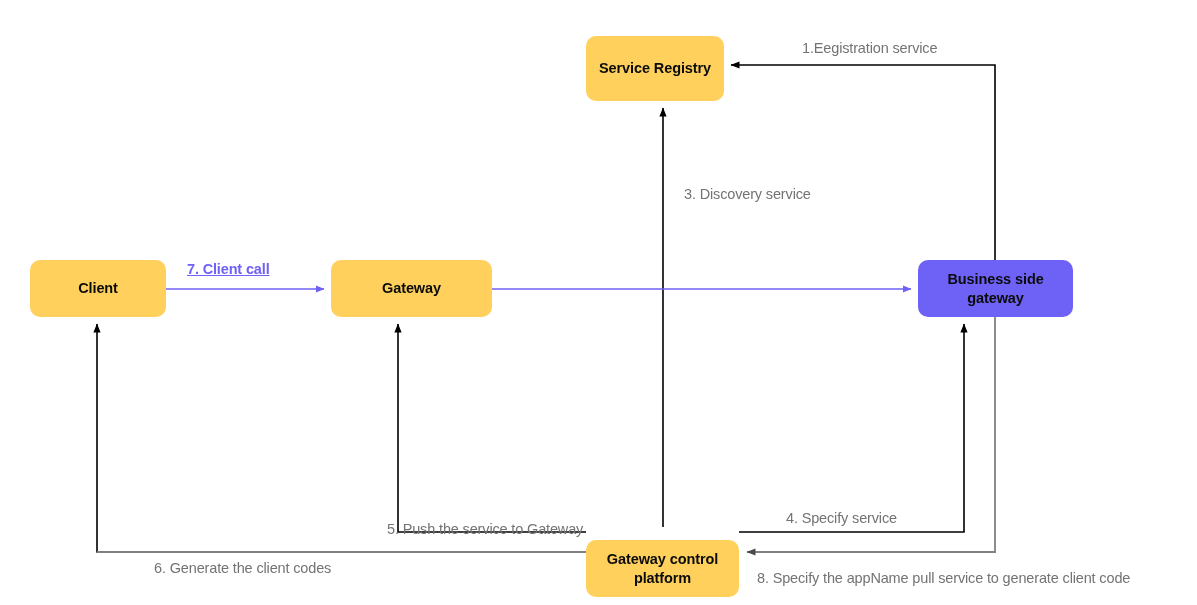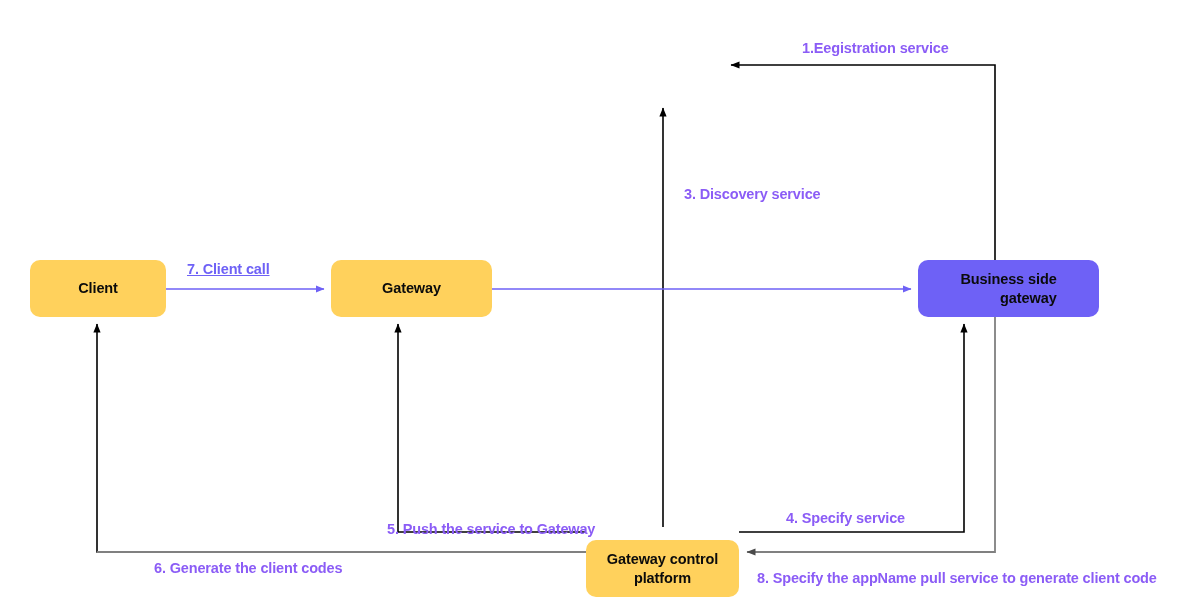--- a/index.html
+++ b/index.html
@@ -35,36 +35,35 @@
     letter-spacing: -0.1px;
     padding: 4px 8px;
     z-index: 3;
   }
   .node.yellow { background: #FFD15C; }
   .node.purple { background: #6E61F6; }
 
   .edge-label {
     position: absolute;
     font-size: 14.5px;
-    color: #8b5cf6;
+    color: #737373;
     white-space: nowrap;
     z-index: 4;
     letter-spacing: -0.15px;
-    font-weight: bold;
   }
   .edge-label.accent {
     color: #6E61F6;
     font-weight: bold;
   }
 
   
   #node-client            { left: 30px;  top: 260px; width: 136px; height: 57px; text-align: center; }
   #node-gateway           { left: 331px; top: 260px; width: 161px; height: 57px; }
   #node-service-registry  { left: 586px; top: 36px;  width: 138px; height: 65px; }
-  #node-business-side     { left: 918px; top: 260px; width: 181px; height: 57px; text-align: right; }
+  #node-business-side     { left: 918px; top: 260px; width: 155px; height: 57px; }
   #node-gateway-control   { left: 586px; top: 527px; width: 153px; height: 57px; margin-top: 13px; }
 
   
   #label-1 { left: 802px; top: 40px; }
   #label-2 { left: 757px; top: 570px; }
   #label-3 { left: 684px; top: 186px; }
   #label-4 { left: 786px; top: 510px; }
   #label-5 { left: 387px; top: 521px; }
   #label-6 { left: 138px; top: 560px; margin-left: 16px; }
   #label-7 { left: 187px; top: 261px; text-decoration: underline; }
@@ -107,20 +106,23 @@
   </svg>
 
   <div class="node yellow" id="node-client">
     <span>Client</span>
   </div>
 
   <div class="node yellow" id="node-gateway">
     <span>Gateway</span>
   </div>
 
+  <div class="node yellow" id="node-service-registry">
+    <span>Service Registry</span>
+  </div>
 
   <div class="node purple" id="node-business-side">
     <span>
       <span>Business side</span><br>
       <span>gateway</span>
     </span>
   </div>
 
   <div class="node yellow" id="node-gateway-control">
     <span>

